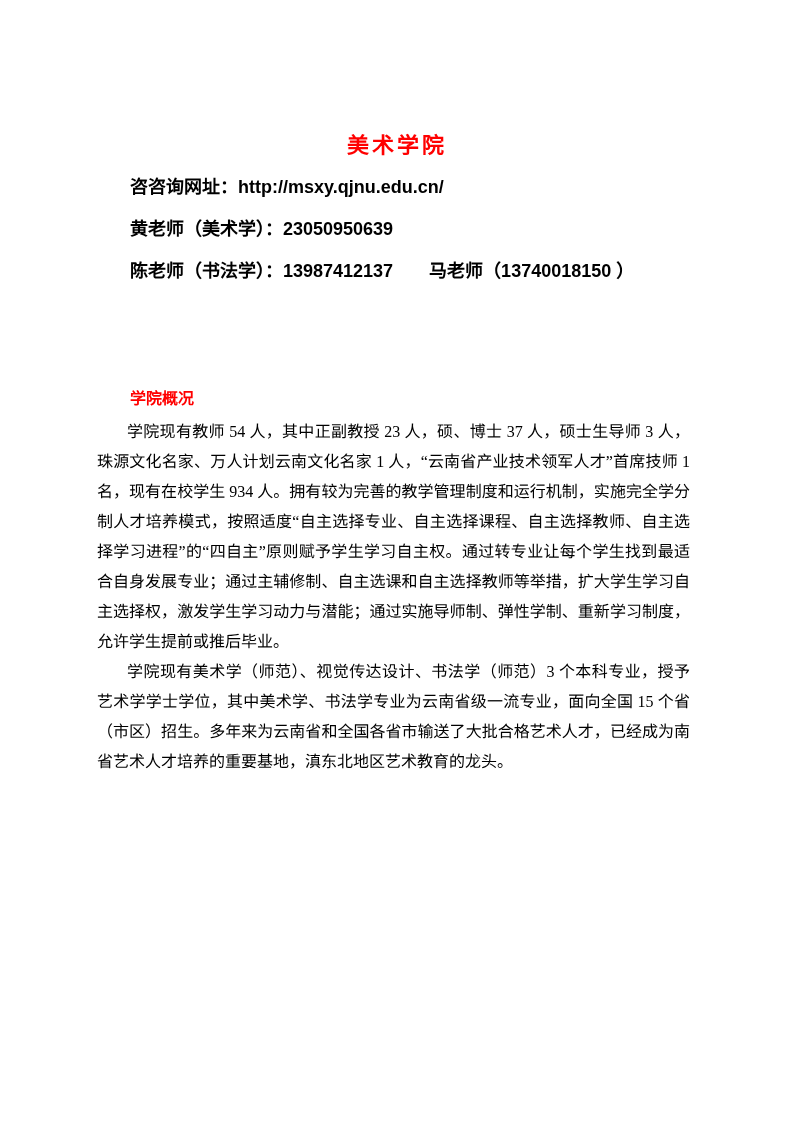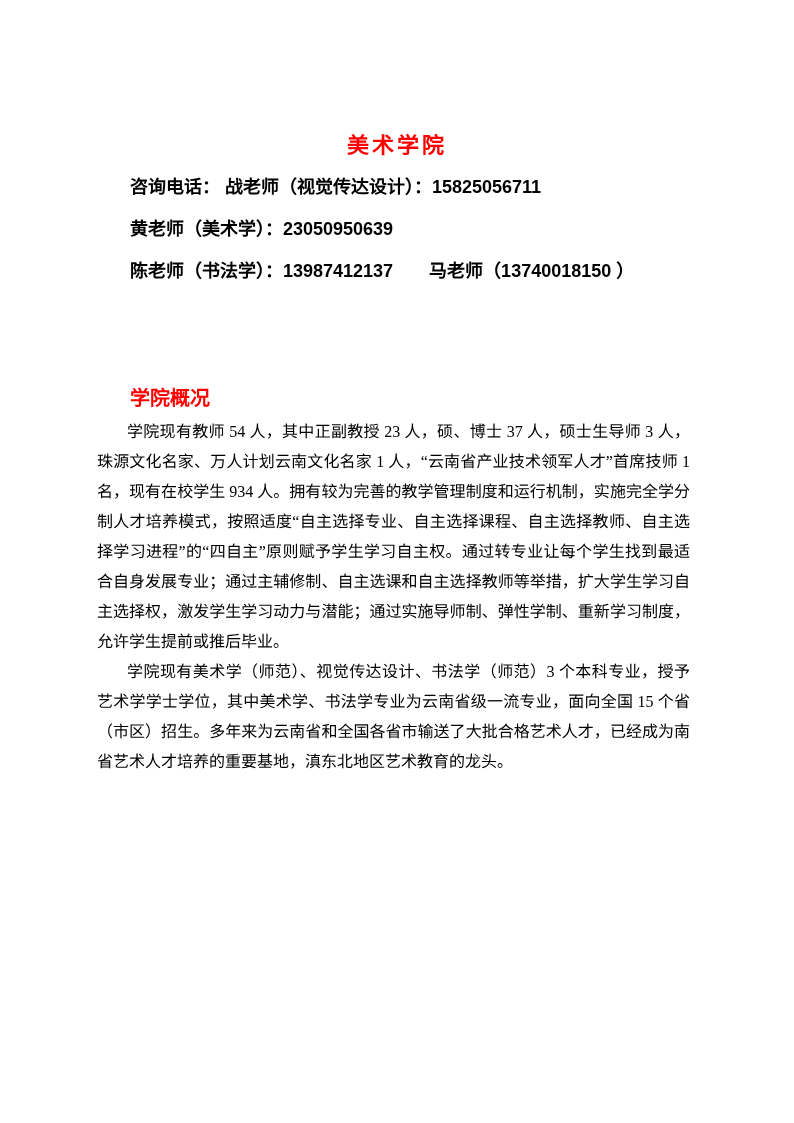--- a/index.html
+++ b/index.html
@@ -41,21 +41,21 @@
     height: 42px;
     line-height: 42px;
     white-space: pre-wrap;
   }
   .section-heading {
     position: absolute;
     top: 388px;
     left: 130px;
     font-family: "Liberation Sans", "DejaVu Sans", sans-serif;
     font-weight: 700;
-    font-size: 20px;
+    font-size: 16px;
     line-height: 21px;
     color: var(--accent);
   }
   .body-text {
     position: absolute;
     top: 417px;
     left: 97px;
     width: 593px;
     font-size: 16px;
     line-height: 30px;
@@ -70,21 +70,21 @@
   }
 </style>
 </head>
 <body>
 
 <div class="page">
 
   <div class="doc-title">美术学院</div>
 
   <div class="contact">
-    <div class="contact-line">咨询电话： 战老师（视觉传达设计）：15825056711</div>
+    <div class="contact-line">咨咨询网址：http://msxy.qjnu.edu.cn/</div>
     <div class="contact-line">黄老师（美术学）：23050950639</div>
     <div class="contact-line">陈老师（书法学）：13987412137　　马老师（13740018150 ）</div>
   </div>
 
   <div class="section-heading">学院概况</div>
 
   <div class="body-text">
     <p>学院现有教师 54 人，其中正副教授 23 人，硕、博士 37 人，硕士生导师 3 人，珠源文化名家、万人计划云南文化名家 1 人，“云南省产业技术领军人才”首席技师 1 名，现有在校学生 934 人。拥有较为完善的教学管理制度和运行机制，实施完全学分制人才培养模式，按照适度“自主选择专业、自主选择课程、自主选择教师、自主选择学习进程”的“四自主”原则赋予学生学习自主权。通过转专业让每个学生找到最适合自身发展专业；通过主辅修制、自主选课和自主选择教师等举措，扩大学生学习自主选择权，激发学生学习动力与潜能；通过实施导师制、弹性学制、重新学习制度，允许学生提前或推后毕业。</p>
     <p>学院现有美术学（师范）、视觉传达设计、书法学（师范）3 个本科专业，授予艺术学学士学位，其中美术学、书法学专业为云南省级一流专业，面向全国 15 个省（市区）招生。多年来为云南省和全国各省市输送了大批合格艺术人才，已经成为南省艺术人才培养的重要基地，滇东北地区艺术教育的龙头。</p>
   </div>

